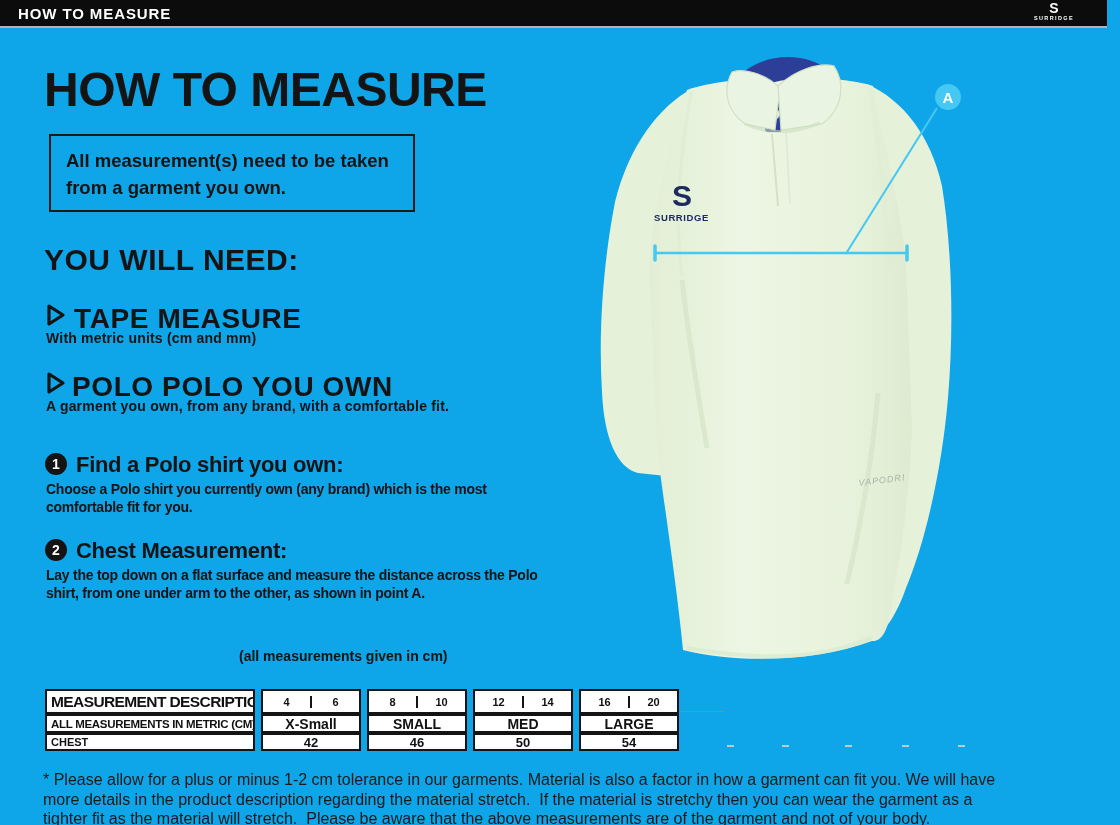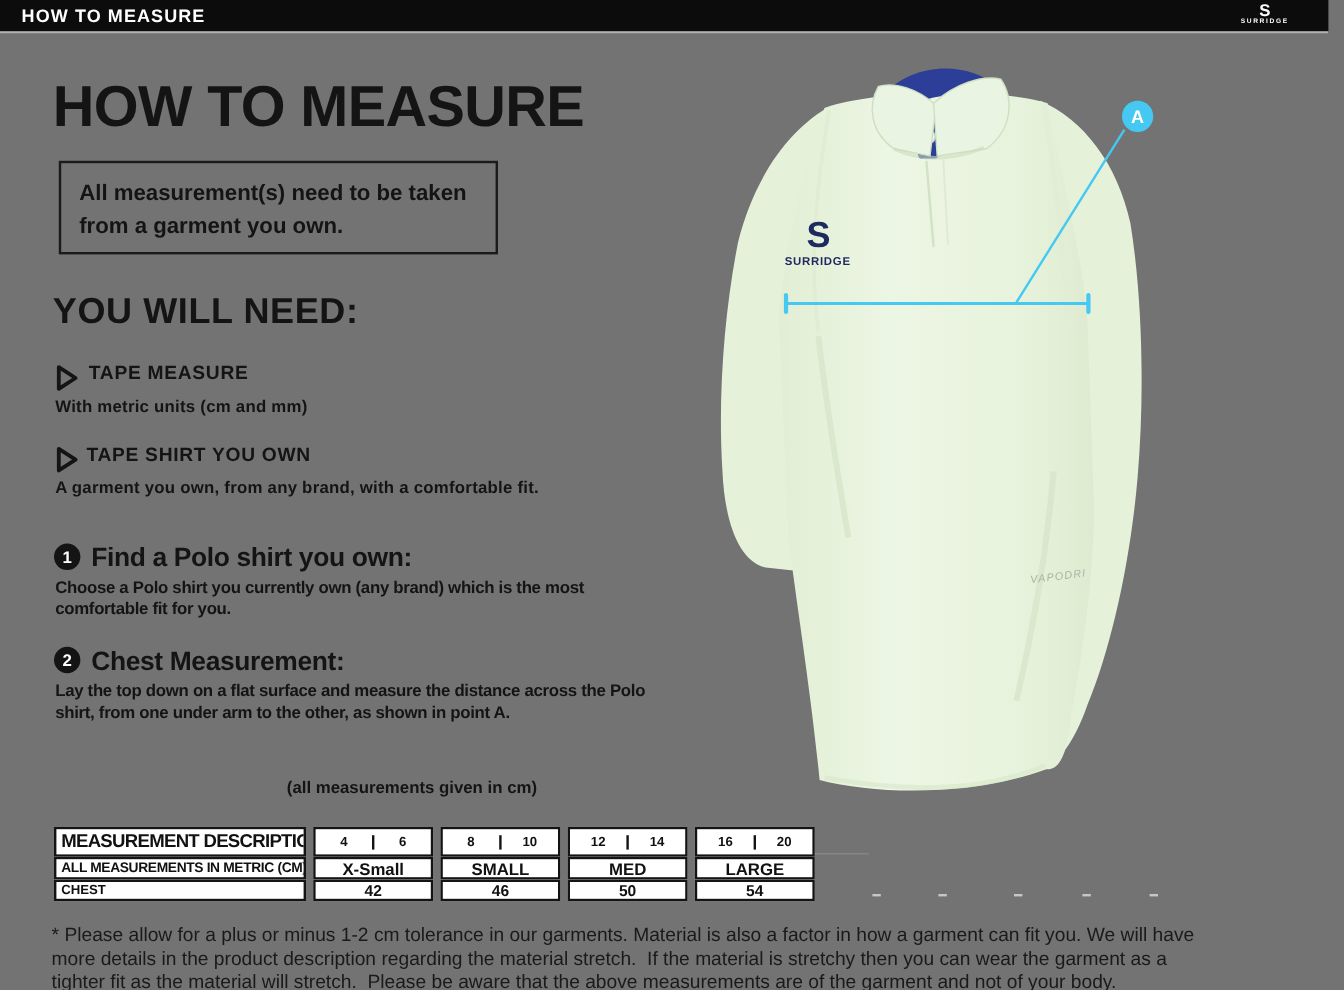--- a/index.html
+++ b/index.html
@@ -1,18 +1,18 @@
 <!DOCTYPE html>
 <html><head>
 <meta charset="utf-8">
 <style>
   * { margin:0; padding:0; box-sizing:border-box; }
   html,body { background:#ffffff; }
   #page {
-    position:relative; width:1120px; height:825px; background:#737373;
+    position:relative; width:1120px; height:825px; background:#0ea5e9;
     font-family:"Liberation Sans", sans-serif; color:#121212; overflow:hidden;
   }
 
   
   .topbar {
     position:absolute; left:0; top:0; width:1107px; height:28px;
     background:#0c0c0c; border-bottom:2px solid #b3b3b3;
   }
   .topbar-title {
     position:absolute; left:18px; top:0; line-height:27px;
@@ -33,21 +33,21 @@
   .notice {
     position:absolute; left:49px; top:134px; width:366px; height:78px;
     border:2px solid #1b1b1b; padding:11px 10px 0 15px;
     font-size:18.5px; font-weight:bold; line-height:27px; color:#141414;
   }
   .h2 {
     position:absolute; left:44px; top:243px; font-size:30px; font-weight:bold;
     letter-spacing:.5px; color:#141414; white-space:nowrap;
   }
   .need-item-title {
-    position:absolute; font-size:16px; font-weight:bold; letter-spacing:.6px;
+    position:absolute; font-size:28px; font-weight:bold; letter-spacing:.6px;
     color:#141414; white-space:nowrap;
   }
   .need-item-desc {
     position:absolute; font-size:14px; font-weight:bold; letter-spacing:.2px;
     color:#141414; white-space:nowrap;
   }
   .tri-icon { position:absolute; width:22px; height:24px; }
   .step-badge {
     position:absolute; width:22px; height:22px; border-radius:50%;
     background:#141414; color:#ffffff; font-size:14px; font-weight:bold;
@@ -123,21 +123,21 @@
 
   <svg class="tri-icon" style="left:45px; top:303px;" viewBox="0 0 22 24">
     <path d="M4,3 L18,12 L4,21 Z" fill="none" stroke="#141414" stroke-width="3.2" stroke-linejoin="round"></path>
   </svg>
   <div class="need-item-title" style="left:74px; top:303px;">TAPE MEASURE</div>
   <div class="need-item-desc" style="left:46px; top:330px;">With metric units (cm and mm)</div>
 
   <svg class="tri-icon" style="left:45px; top:371px;" viewBox="0 0 22 24">
     <path d="M4,3 L18,12 L4,21 Z" fill="none" stroke="#141414" stroke-width="3.2" stroke-linejoin="round"></path>
   </svg>
-  <div class="need-item-title" style="left:72px; top:371px;">TAPE SHIRT YOU OWN</div>
+  <div class="need-item-title" style="left:72px; top:371px;">POLO POLO YOU OWN</div>
   <div class="need-item-desc" style="left:46px; top:398px;">A garment you own, from any brand, with a comfortable fit.</div>
 
   <div class="step-badge" style="left:45px; top:453px;">1</div>
   <div class="step-title" style="left:76px; top:452px;">Find a Polo shirt you own:</div>
   <div class="step-desc" style="left:46px; top:481px;">Choose a Polo shirt you currently own (any brand) which is the most comfortable fit for you.</div>
 
   <div class="step-badge" style="left:45px; top:539px;">2</div>
   <div class="step-title" style="left:76px; top:538px;text-align:center;">Chest Measurement:</div>
   <div class="step-desc" style="left:46px; top:567px;">Lay the top down on a flat surface and measure the distance across the Polo shirt, from one under arm to the other, as shown in point A.</div>
 

